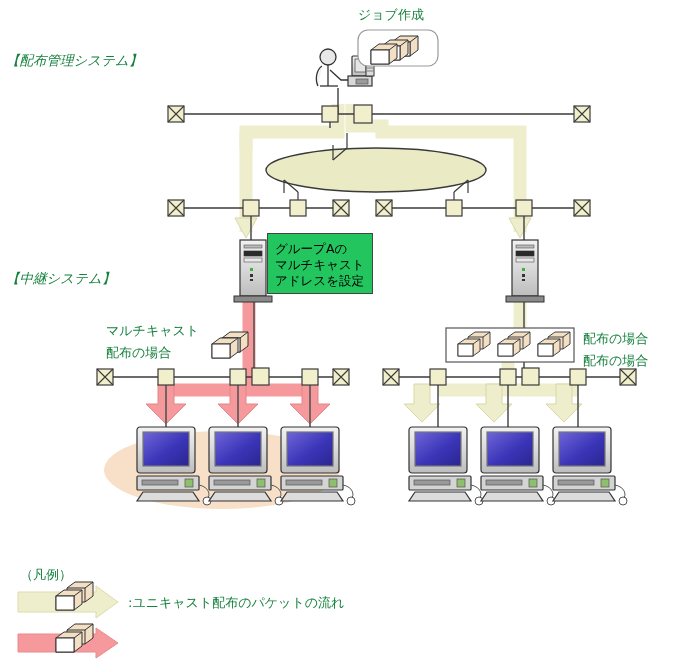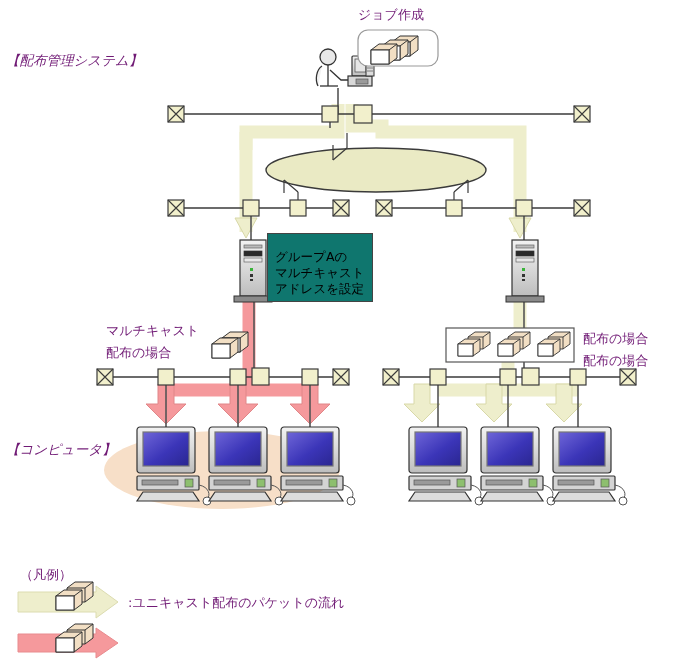--- a/index.html
+++ b/index.html
@@ -1,21 +1,21 @@
 <!DOCTYPE html>
 <html><head>
 <meta charset="utf-8">
 <style>
   html,body{margin:0;padding:0;background:#ffffff;}
   body{width:677px;height:665px;position:relative;overflow:hidden;
        font-family:"DejaVu Sans","Liberation Sans",sans-serif;color:#000;}
   .stage{position:absolute;left:0;top:0;width:677px;height:665px;}
-  .lbl{position:absolute;white-space:nowrap;font-size:13px;line-height:17px;color:#701a75;}
+  .lbl{position:absolute;white-space:nowrap;font-size:13px;line-height:17px;color:#15803d;}
   .lbl.big{font-size:13.5px;font-style:italic;}
-  .callout{position:absolute;background:#0f766e;border:1px solid #444;padding:15px 7px 4px 7px;
+  .callout{position:absolute;background:#22c55e;border:1px solid #444;padding:7px 7px 4px 7px;
            font-size:12.5px;line-height:16px;white-space:nowrap;}
   svg{position:absolute;left:0;top:0;}
 </style>
 </head>
 <body>
 
 <div class="stage">
 
   <svg width="677" height="665">
     <defs>
@@ -384,22 +384,22 @@
           <path d="M0,6 L18,6 L26,0" fill="none" stroke="#333" stroke-width="1"></path>
           <path d="M18,6 L18,20" fill="none" stroke="#333" stroke-width="1"></path>
           <rect x="0" y="6" width="18" height="14" fill="#ffffff" stroke="#333" stroke-width="1"></rect>
         </g>
       </g>
     </g>
   </svg>
 
   <div class="lbl big" style="left:6px;top:52px;">【配布管理システム】</div>
 
-
-  <div class="lbl big" style="left:6px;top:441px;">【コンピュータ】</div>
+  <div class="lbl big" style="left:6px;top:270px;">【中継システム】</div>
+
 
   <div class="lbl" style="left:358px;top:6px;">ジョブ作成</div>
 
   <div class="lbl" style="left:106px;top:322px;text-align:left;">マルチキャスト</div>
   <div class="lbl" style="left:106px;top:344px;text-align:left;">配布の場合</div>
 
   <div class="lbl" style="left:583px;top:330px;">配布の場合</div>
   <div class="lbl" style="left:583px;top:352px;">配布の場合</div>
 
 

